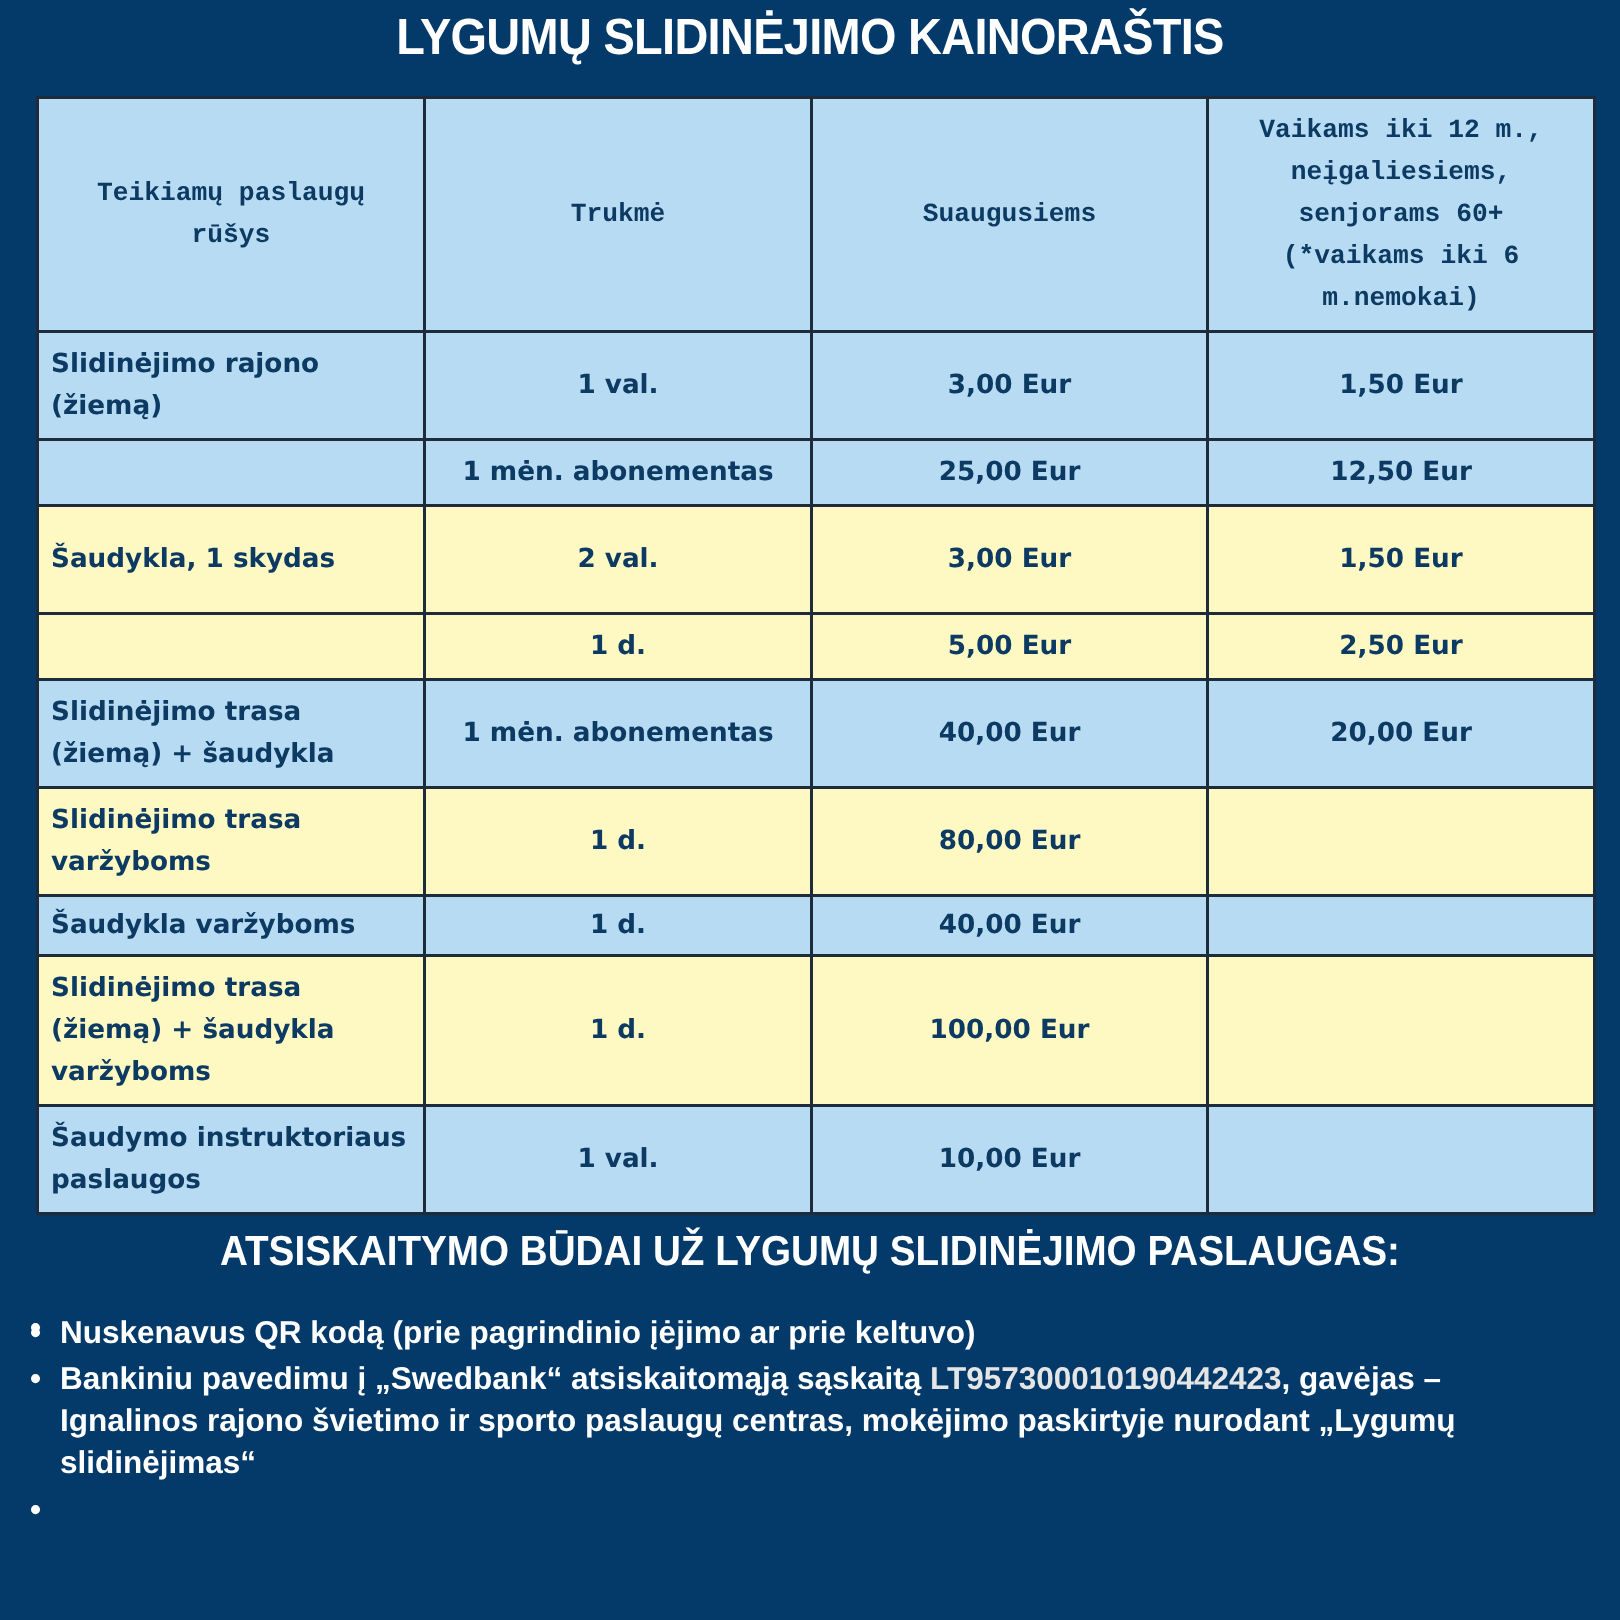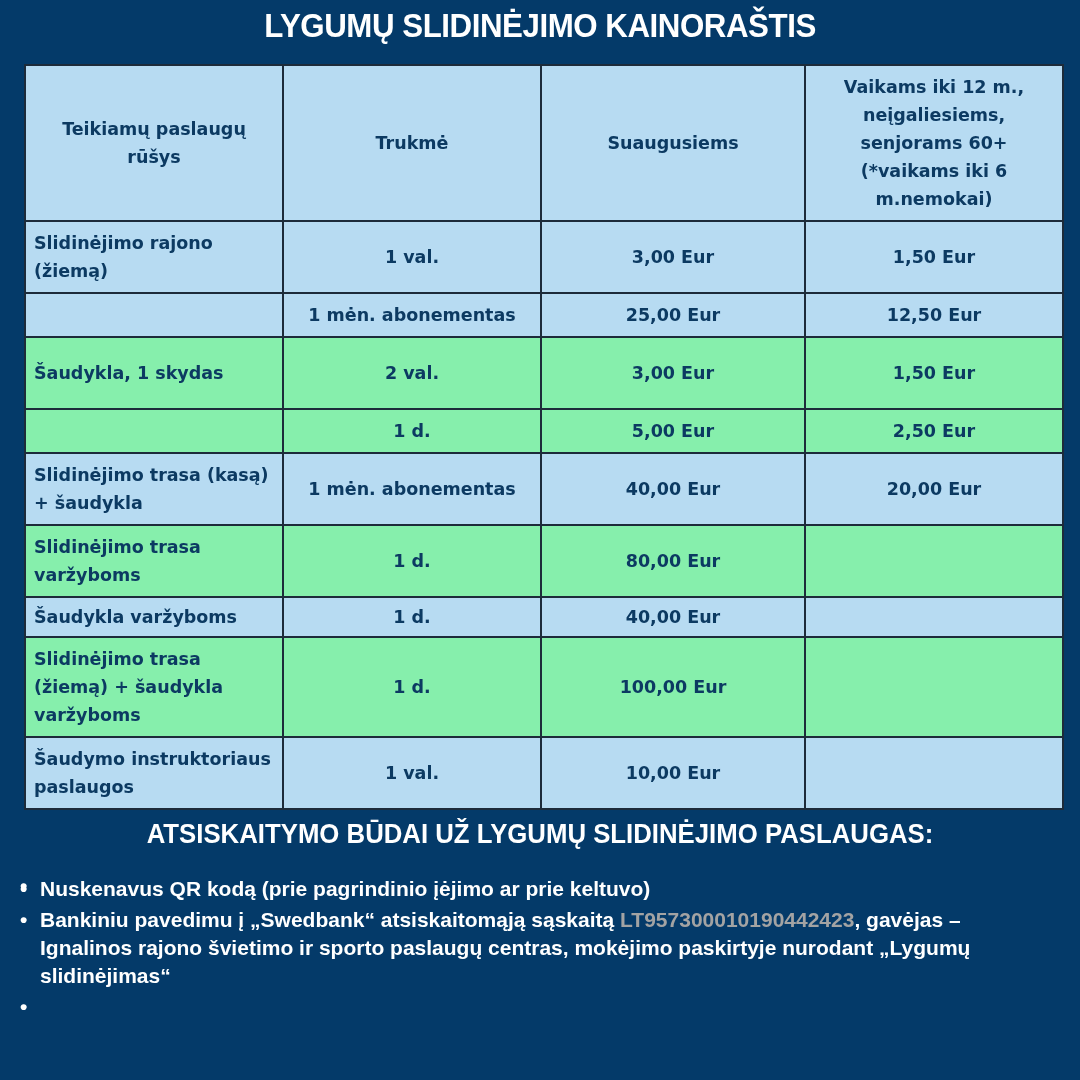--- a/index.html
+++ b/index.html
@@ -25,46 +25,46 @@
     color: #0c3a62;
   }
   table.prices td, table.prices th {
     border: 2px solid #1d2b3a;
     font-weight: bold;
     font-size: 17.5px;
     line-height: 28px;
     padding: 0 8px;
     vertical-align: middle;
   }
-  table.prices th { background: #b7dbf2; text-align: center; height: 154px; }
+  table.prices th { background: #b7dbf2; text-align: center; height: 154px; font-family: Liberation Mono, monospace; }
   td.svc { text-align: left; }
   td.c { text-align: center; margin-top: 15px; }
   tr.blue td { background: #b7dbf2; }
-  tr.pale td { background: #86efac; }
+  tr.pale td { background: #fef9c3; }
   td.top { vertical-align: top; padding-top: 6px; }
   .subtitle {
     position: absolute; left: 0; top: 818px; width: 1080px;
     text-align: center; color: #ffffff;
     font-family: "Liberation Sans", sans-serif;
     font-weight: bold; font-size: 28px;
     transform: scaleX(0.92);
   }
   ul.methods {
     position: absolute; left: 40px; top: 872px; width: 1000px;
     margin: 0; padding: 0 0 0 0;
     list-style: none;
     color: #ffffff;
     font-family: "Liberation Sans", sans-serif;
     font-weight: bold; font-size: 21px; line-height: 28px;
   }
   ul.methods li { position: relative; margin-bottom: 3px; }
   ul.methods li .bullet {
     position: absolute; left: -20px; top: 0;
   }
-  .iban { color: #a3a3a3; }
+  .iban { color: #e5e5e5; }
 </style>
 </head>
 <body>
 
 <div class="title">LYGUMŲ SLIDINĖJIMO KAINORAŠTIS</div>
 
 <table class="prices">
   <colgroup>
     <col style="width:258px">
       <col style="width:258px">
@@ -96,21 +96,21 @@
     <td class="c">3,00 Eur</td>
     <td class="c">1,50 Eur</td>
   </tr>
   <tr class="pale" style="height:44px">
     <td class="svc"></td>
     <td class="c">1 d.</td>
     <td class="c">5,00 Eur</td>
     <td class="c">2,50 Eur</td>
   </tr>
   <tr class="blue" style="height:72px">
-    <td class="svc">Slidinėjimo trasa (kasą) + šaudykla</td>
+    <td class="svc">Slidinėjimo trasa (žiemą) + šaudykla</td>
     <td class="c">1 mėn. abonementas</td>
     <td class="c">40,00 Eur</td>
     <td class="c">20,00 Eur</td>
   </tr>
   <tr class="pale" style="height:72px">
     <td class="svc">Slidinėjimo trasa varžyboms</td>
     <td class="c">1 d.</td>
     <td class="c">80,00 Eur</td>
     <td class="c"></td>
   </tr>

